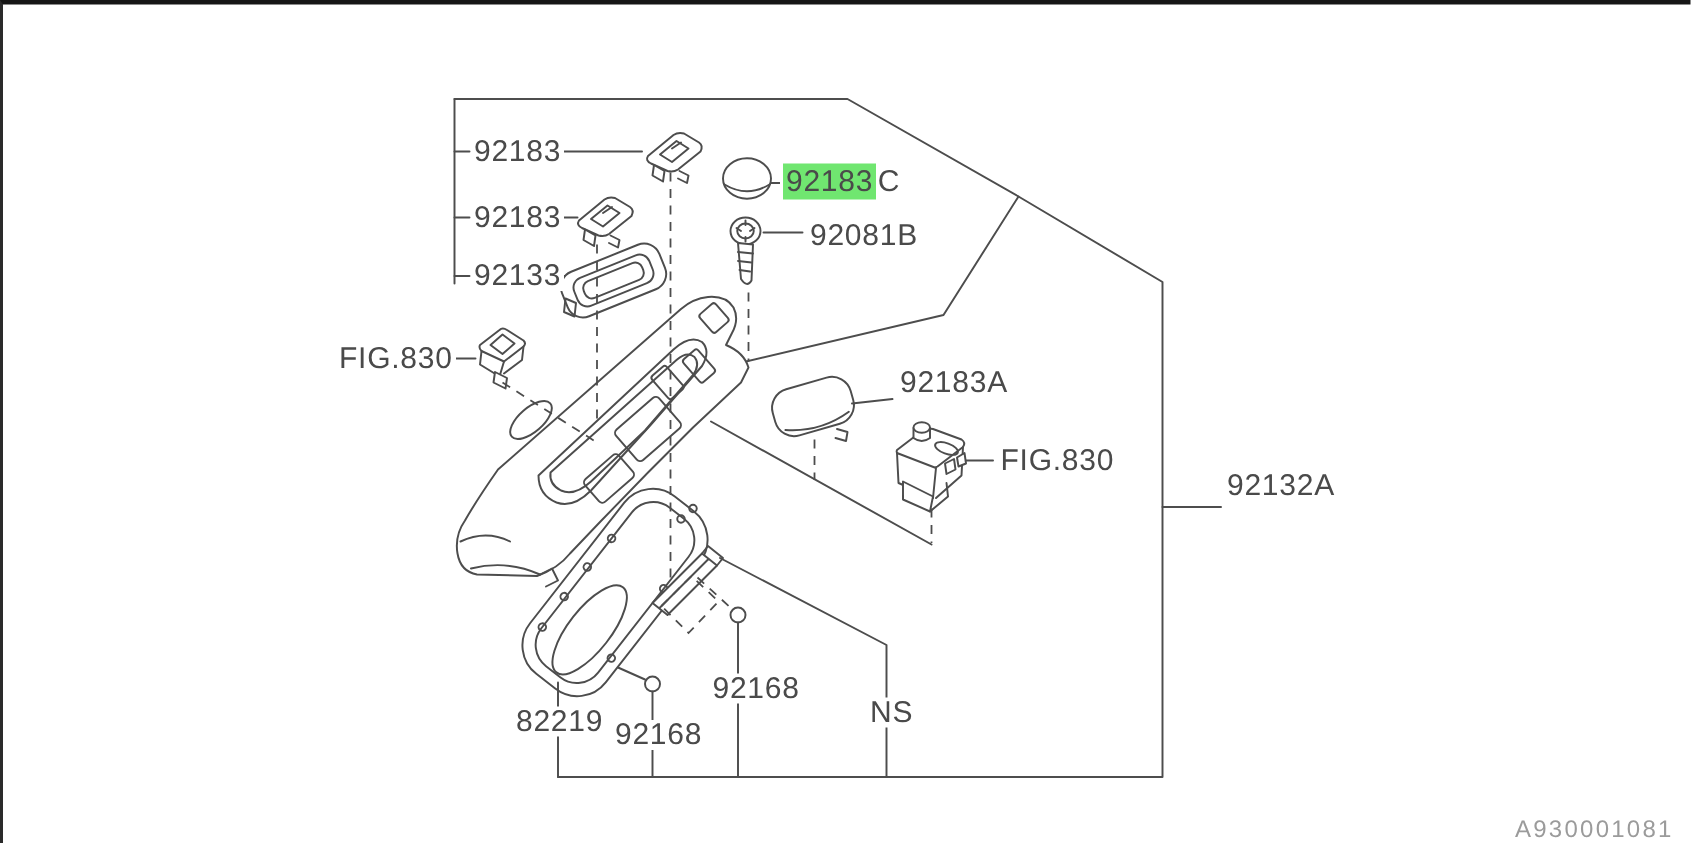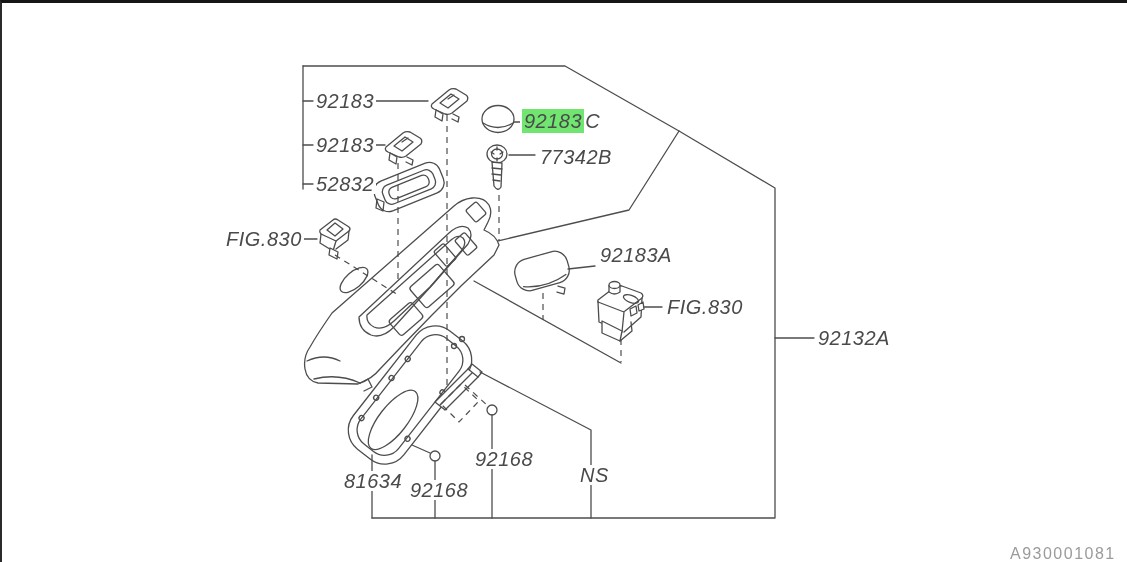--- a/index.html
+++ b/index.html
@@ -17,21 +17,20 @@
   .lbl{
     position:absolute;
     font-size:20px;
     line-height:1;
     color:#4a4a4a;
     letter-spacing:.5px;
     background:#fff;
     padding:0 2px;
     white-space:nowrap;
     cursor:default;
-    font-style:italic;
   }
   .lbl .hl{background:#70e670;padding:1px 2px;}
   .lbl .sfx{padding-left:1px;}
   .code{
     position:absolute;
     font-size:16px;
     color:#9b9b9b;
     letter-spacing:1.5px;
     background:transparent;
   }
@@ -182,29 +181,29 @@
     <path class="stroke" d="M410,442 L428,450"></path>
     <circle class="fillw" cx="433" cy="453" r="5"></circle>
     <path class="stroke" d="M433,458 V515"></path>
     <circle class="fillw" cx="490" cy="407" r="5"></circle>
     <path class="stroke" d="M490,412 V515"></path>
   </g>
 </svg>
 
 <div class="lbl" style="left:312px;top:88px">92183</div>
 <div class="lbl" style="left:312px;top:132px">92183</div>
-<div class="lbl" style="left:312px;top:171px">52832</div>
+<div class="lbl" style="left:312px;top:171px">92133</div>
 <div class="lbl" style="left:222px;top:226px">FIG.830</div>
 
 <div class="lbl" style="left:518px;top:108px">
   <span class="hl">92183</span><span class="sfx">C</span>
 </div>
 
-<div class="lbl" style="left:536px;top:144px">77342B</div>
+<div class="lbl" style="left:536px;top:144px">92081B</div>
 <div class="lbl" style="left:596px;top:242px">92183A</div>
 <div class="lbl" style="left:663px;top:294px">FIG.830</div>
-<div class="lbl" style="left:814px;top:325px">92132A</div>
-<div class="lbl" style="left:340px;top:468px">81634</div>
+<div class="lbl" style="left:814px;top:311px">92132A</div>
+<div class="lbl" style="left:340px;top:468px">82219</div>
 <div class="lbl" style="left:406px;top:477px">92168</div>
 <div class="lbl" style="left:471px;top:446px">92168</div>
 <div class="lbl" style="left:576px;top:462px">NS</div>
 
 <div class="code" style="left:1008px;top:542px">A930001081</div>
 
 </body></html>

